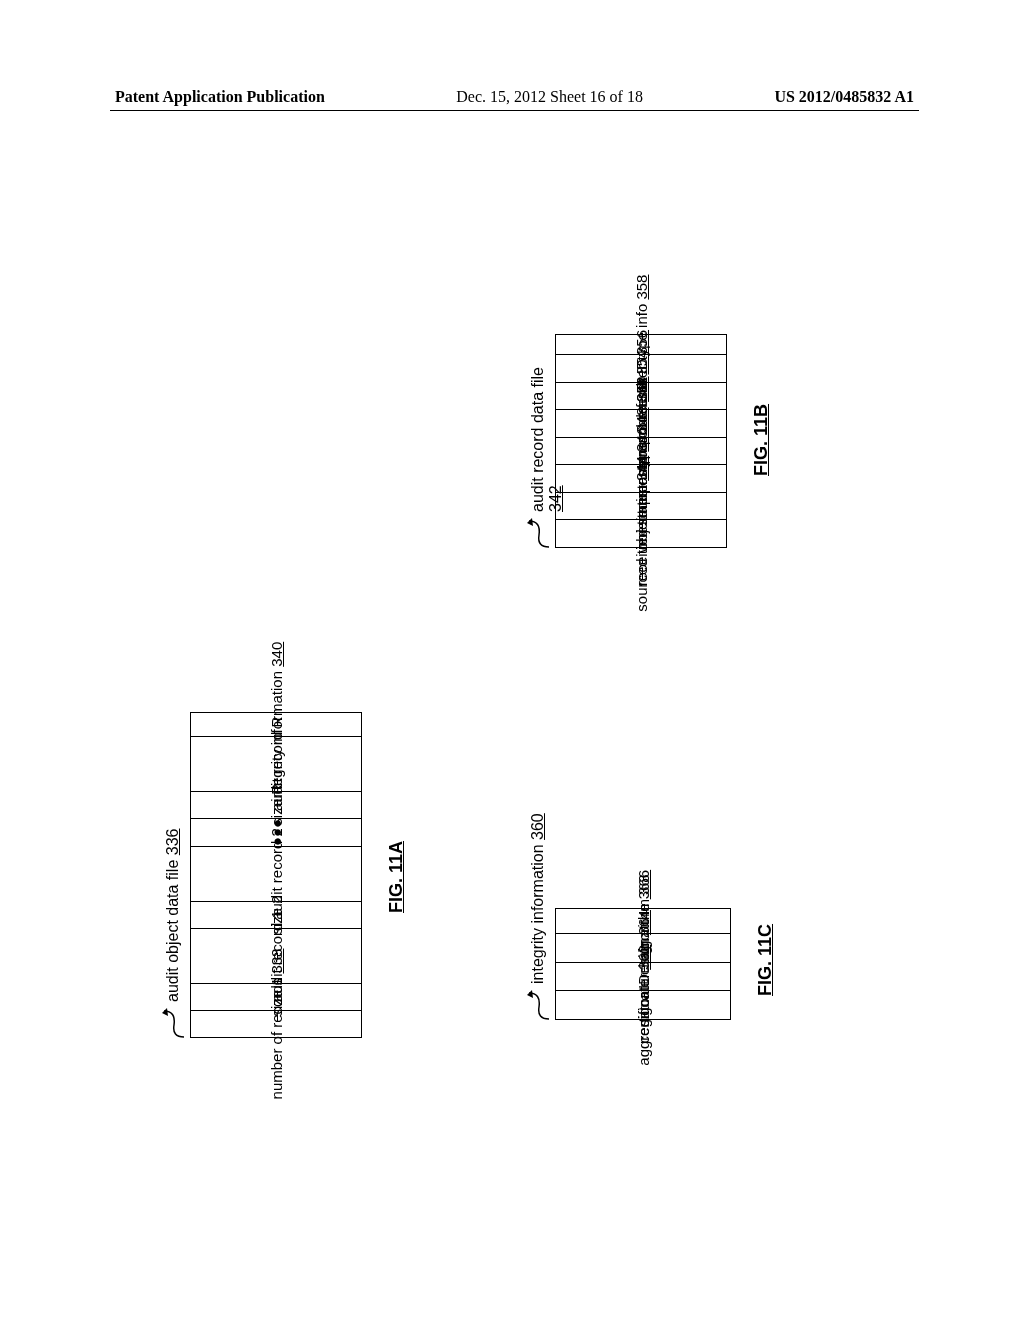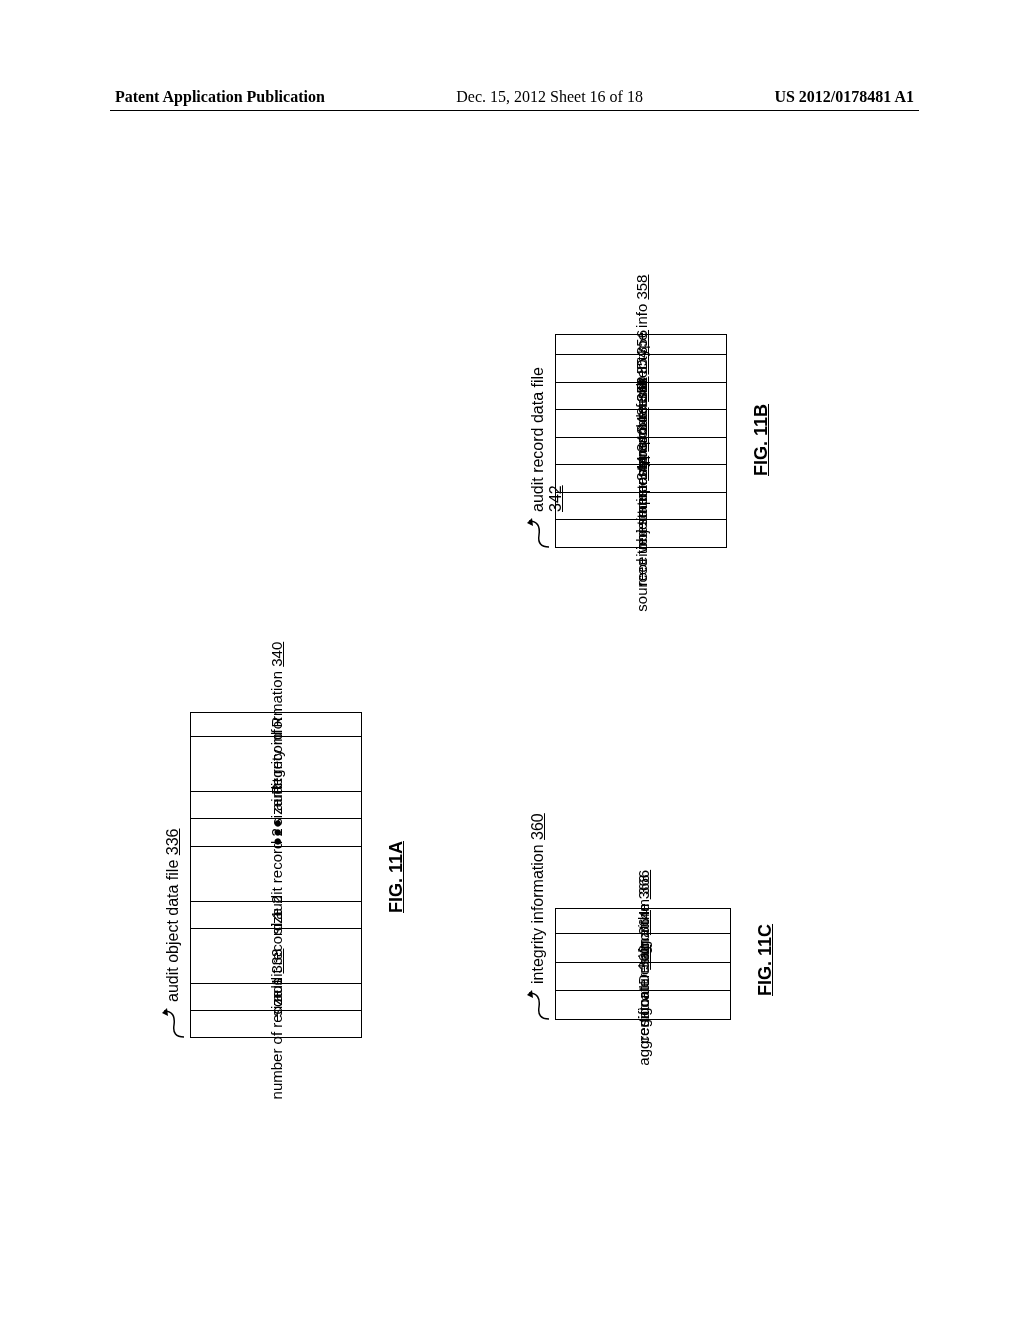--- a/index.html
+++ b/index.html
@@ -60,21 +60,21 @@
   .brace {
     position: absolute;
   }
 </style>
 </head>
 <body>
 
 <div class="header">
   <span class="left">Patent Application Publication</span>
   <span class="center">Dec. 15, 2012  Sheet 16 of 18</span>
-  <span class="right">US 2012/0178481 A1</span>
+  <span class="right">US 2012/0485832 A1</span>
 </div>
 <div class="hr"></div>
 
 <div class="rot" style="left:190px; top:1038px; width:324px;">
 
   <svg class="brace" style="left:-3px; top:-28px;" width="36" height="26">
     <path d="M4 22 Q4 10 16 12 Q30 14 30 2" stroke="#000" fill="none" stroke-width="1.5"></path>
     <path d="M28 0 L33 5 L25 6 Z" fill="#000"></path>
   </svg>
   <div style="position:absolute; left:36px; top:-26px; font-size:16px;">

